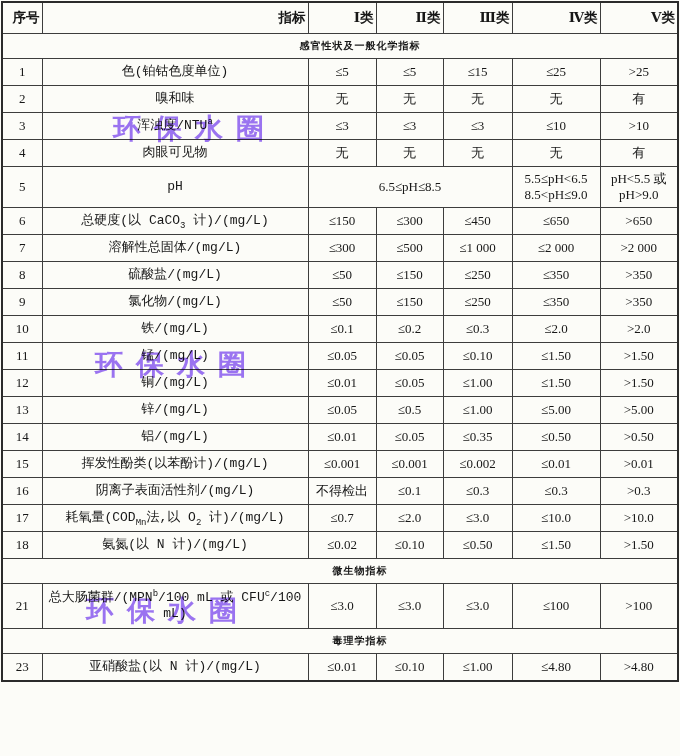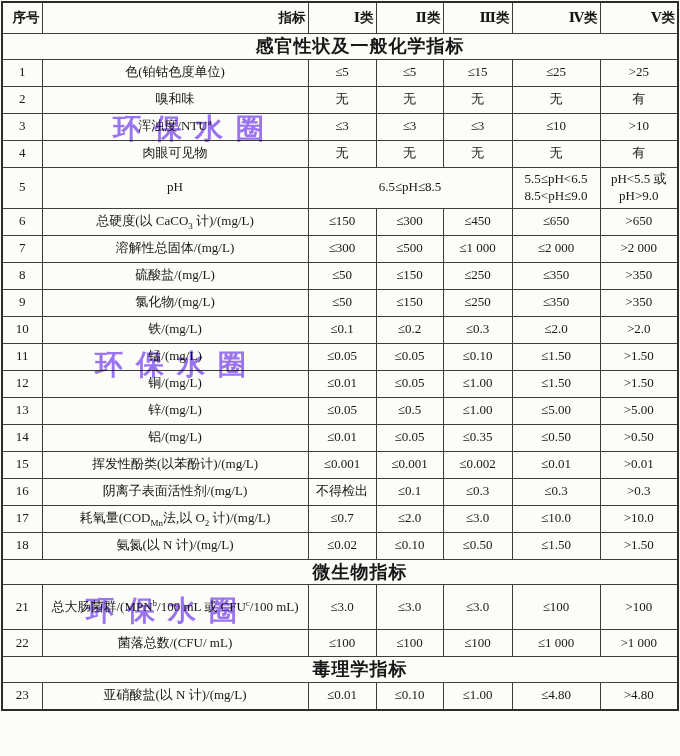--- a/index.html
+++ b/index.html
@@ -14,23 +14,23 @@
     width:676px;margin:1px auto 0 auto;
     border:2px solid #2b2b2b;
   }
   table.std td{
     border:1px solid #3d3d3d;
     font-size:13px;line-height:1.25;
     text-align:center;vertical-align:middle;
     padding:1px 2px;overflow:hidden;
     background:transparent;
   }
-  td.ind{text-align:left;padding-left:9px;padding-right:4px;}
+  td.ind{text-align:left;padding-left:9px;padding-right:4px;font-family:Liberation Mono, monospace;}
   tr.hdr td{height:28px;font-weight:bold;font-size:13.5px;text-align:right;}
-  tr.band td{height:22px;font-weight:bold;font-size:18px;letter-spacing:1px;padding-left:42px;}
+  tr.band td{height:22px;font-weight:bold;font-size:10px;letter-spacing:1px;padding-left:42px;}
   tr.r td{height:24px;}
   tr.tall td{height:38px;}
   tr.xtall td{height:42px;}
   td.pre{white-space:pre-line;}
   sup,sub{font-size:9px;line-height:0;}
   .wm{
     position:absolute;z-index:5;pointer-events:none;
     font-family:"DejaVu Sans","Liberation Sans",sans-serif;
     font-weight:bold;font-size:28px;letter-spacing:13px;
     color:#8b5cf6;opacity:.85;mix-blend-mode:multiply;white-space:nowrap;margin-top:30px;
@@ -231,29 +231,20 @@
         </tr>
         <tr class="r xtall">
           <td>21</td>
           <td class="ind">总大肠菌群/(MPN<sup>b</sup>/100 mL 或 CFU<sup>c</sup>/100 mL)</td>
           <td class="pre">≤3.0</td>
           <td class="pre">≤3.0</td>
           <td class="pre">≤3.0</td>
           <td class="pre">≤100</td>
           <td class="pre">&gt;100</td>
         </tr>
-        <tr class="r">
-          <td>22</td>
-          <td class="ind">菌落总数/(CFU/ mL)</td>
-          <td class="pre">≤100</td>
-          <td class="pre">≤100</td>
-          <td class="pre">≤100</td>
-          <td class="pre">≤1 000</td>
-          <td class="pre">&gt;1 000</td>
-        </tr>
         <tr class="band">
           <td colspan="7">毒理学指标</td>
         </tr>
         <tr class="r">
           <td>23</td>
           <td class="ind">亚硝酸盐(以 N 计)/(mg/L)</td>
           <td class="pre">≤0.01</td>
           <td class="pre">≤0.10</td>
           <td class="pre">≤1.00</td>
           <td class="pre">≤4.80</td>

